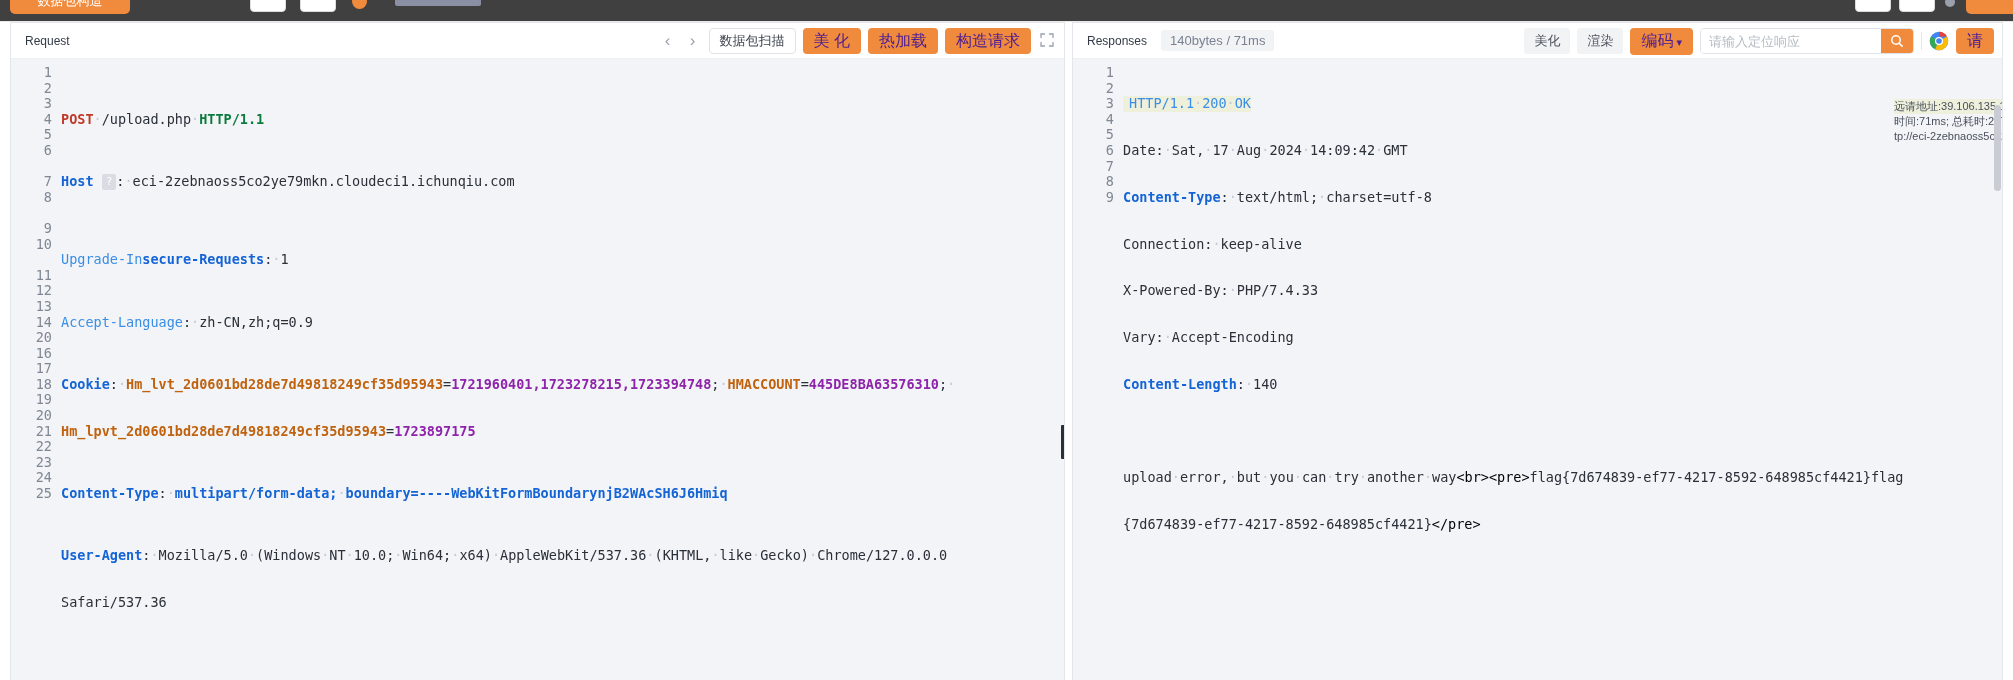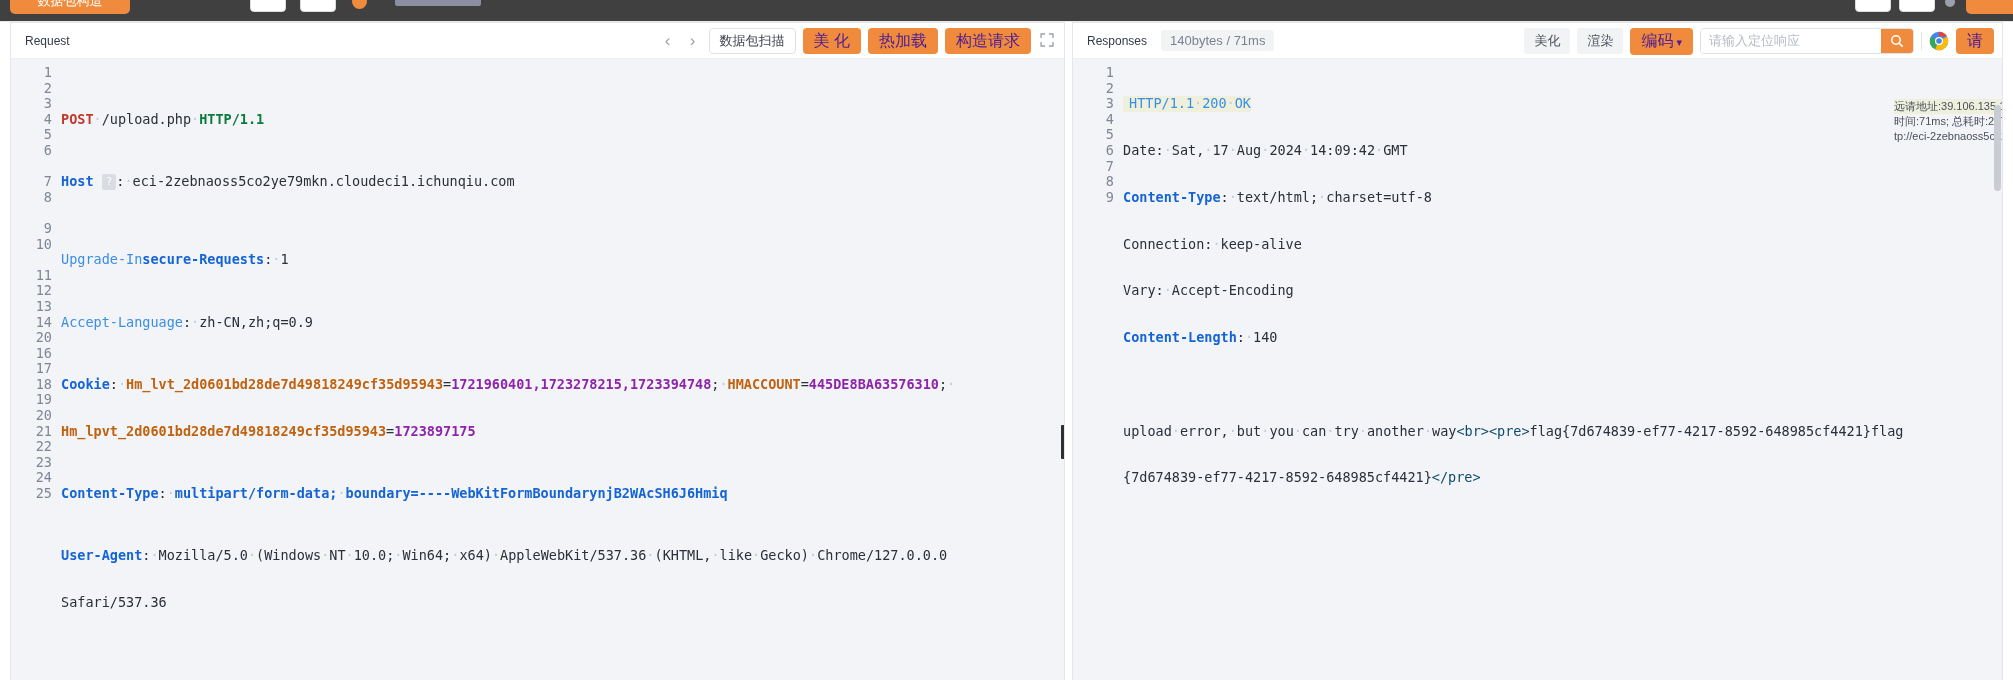--- a/index.html
+++ b/index.html
@@ -100,21 +100,21 @@
     color: #9aa1ad; font-size: 14px; width: 18px; text-align: center; cursor: pointer;
   }
   .search-wrap {
     display: flex; align-items: center;
     border: 1px solid #dfe2e7; border-radius: 4px; overflow: hidden;
     height: 26px;
   }
   .search-wrap input {
     border: none; outline: none; width: 180px; height: 24px;
     font-size: 13px; color: #333; padding: 0 8px;
-    font-family: Liberation Mono, monospace;
+    font-family: Liberation Sans, sans-serif;
   }
   .search-wrap input::placeholder { color: #b6bbc4; }
   .search-go {
     width: 32px; height: 26px; background: #f08a3c; color: #fff;
     display: flex; align-items: center; justify-content: center;
     font-size: 13px; cursor: pointer;
   }
   .vdiv { width: 1px; height: 18px; background: #e3e6ea; }
   .chrome-icon { width: 20px; height: 20px; cursor: pointer; }
 
@@ -143,21 +143,21 @@
   
   .t-method   { color: #c0392b; font-weight: bold; margin-top: 48px; }
   .t-plain    { color: #2a2f38; }
   .t-proto    { color: #0a7a3d; font-weight: bold; }
   .t-hdr      { color: #1464d6; font-weight: bold; }
   .t-hdr2     { color: #3a8ee6; }
   .t-val      { color: #2a2f38; }
   .t-ck-name  { color: #c0620e; font-weight: bold; }
   .t-ck-val   { color: #8e24aa; font-weight: bold; text-align: right; }
   .t-sep      { color: #2a2f38; }
-  .t-tag      { color: #0c4a6e; }
+  .t-tag      { color: #000000; }
   .dot        { color: #c5cad2; }
   .chip {
     display: inline-block; background: #d9dde3; color: #fff;
     border-radius: 2px; padding: 0 4px; font-size: 11px;
     vertical-align: 1px;
   }
   .hl-green  { background: #eef0dc; display: inline-block; padding-left: 6px; }
 
   
   .drag-handle {
@@ -356,20 +356,21 @@
         <div>7</div>
         <div>8</div>
         <div>9</div>
       </div>
 
       <div class="code">
         <div class="ln"><span class="hl-green"><span class="t-hdr2">HTTP/1.1</span><span class="dot">·</span><span class="t-hdr2">200</span><span class="dot">·</span><span class="t-hdr2">OK</span></span></div>
         <div class="ln"><span class="t-val">Date:</span><span class="dot">·</span><span class="t-val">Sat,</span><span class="dot">·</span><span class="t-val">17</span><span class="dot">·</span><span class="t-val">Aug</span><span class="dot">·</span><span class="t-val">2024</span><span class="dot">·</span><span class="t-val">14:09:42</span><span class="dot">·</span><span class="t-val">GMT</span></div>
         <div class="ln"><span class="t-hdr">Content-Type</span><span class="t-sep">:</span><span class="dot">·</span><span class="t-val">text/html;</span><span class="dot">·</span><span class="t-val">charset=utf-8</span></div>
         <div class="ln"><span class="t-val">Connection:</span><span class="dot">·</span><span class="t-val">keep-alive</span></div>
+        <div class="ln"><span class="t-val">X-Powered-By:</span><span class="dot">·</span><span class="t-val">PHP/7.4.33</span></div>
         <div class="ln"><span class="t-val">Vary:</span><span class="dot">·</span><span class="t-val">Accept-Encoding</span></div>
         <div class="ln"><span class="t-hdr">Content-Length</span><span class="t-sep">:</span><span class="dot">·</span><span class="t-val">140</span></div>
         <div class="ln"> </div>
         <div class="ln"><span class="t-val">upload</span><span class="dot">·</span><span class="t-val">error,</span><span class="dot">·</span><span class="t-val">but</span><span class="dot">·</span><span class="t-val">you</span><span class="dot">·</span><span class="t-val">can</span><span class="dot">·</span><span class="t-val">try</span><span class="dot">·</span><span class="t-val">another</span><span class="dot">·</span><span class="t-val">way</span><span class="t-tag">&lt;br&gt;&lt;pre&gt;</span><span class="t-val">flag{7d674839-ef77-4217-8592-648985cf4421}flag</span></div>
         <div class="ln"><span class="t-val">{7d674839-ef77-4217-8592-648985cf4421}</span><span class="t-tag">&lt;/pre&gt;</span></div>
       </div>
 
       <div class="resp-info">
         <div class="l1">远请地址:39.106.135.198:80; 响应</div>
         <div>时间:71ms; 总耗时:207ms; URL:ht</div>

